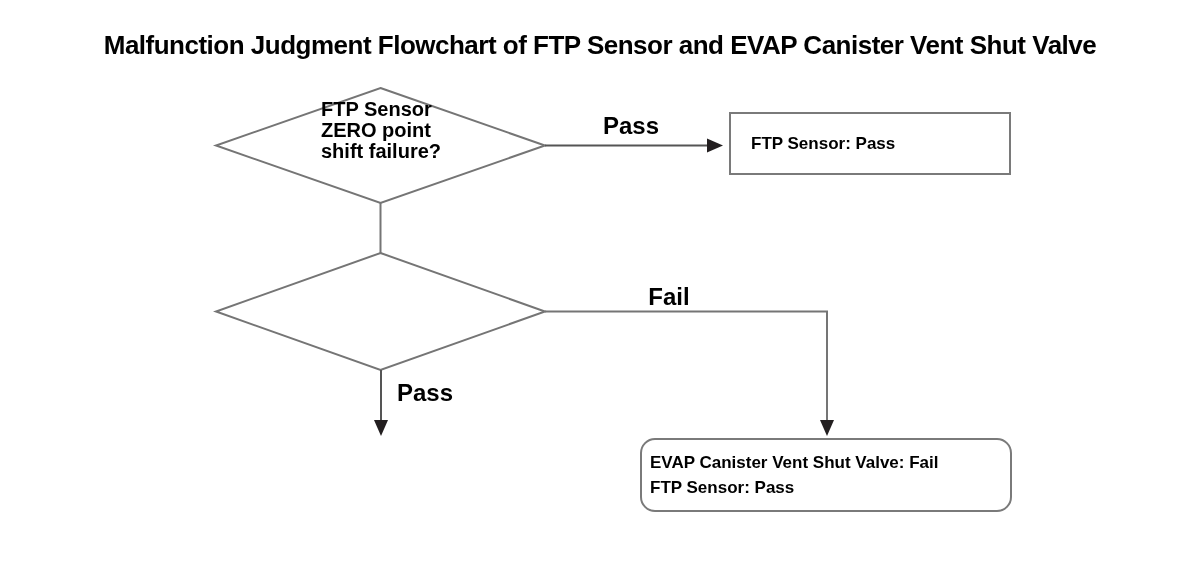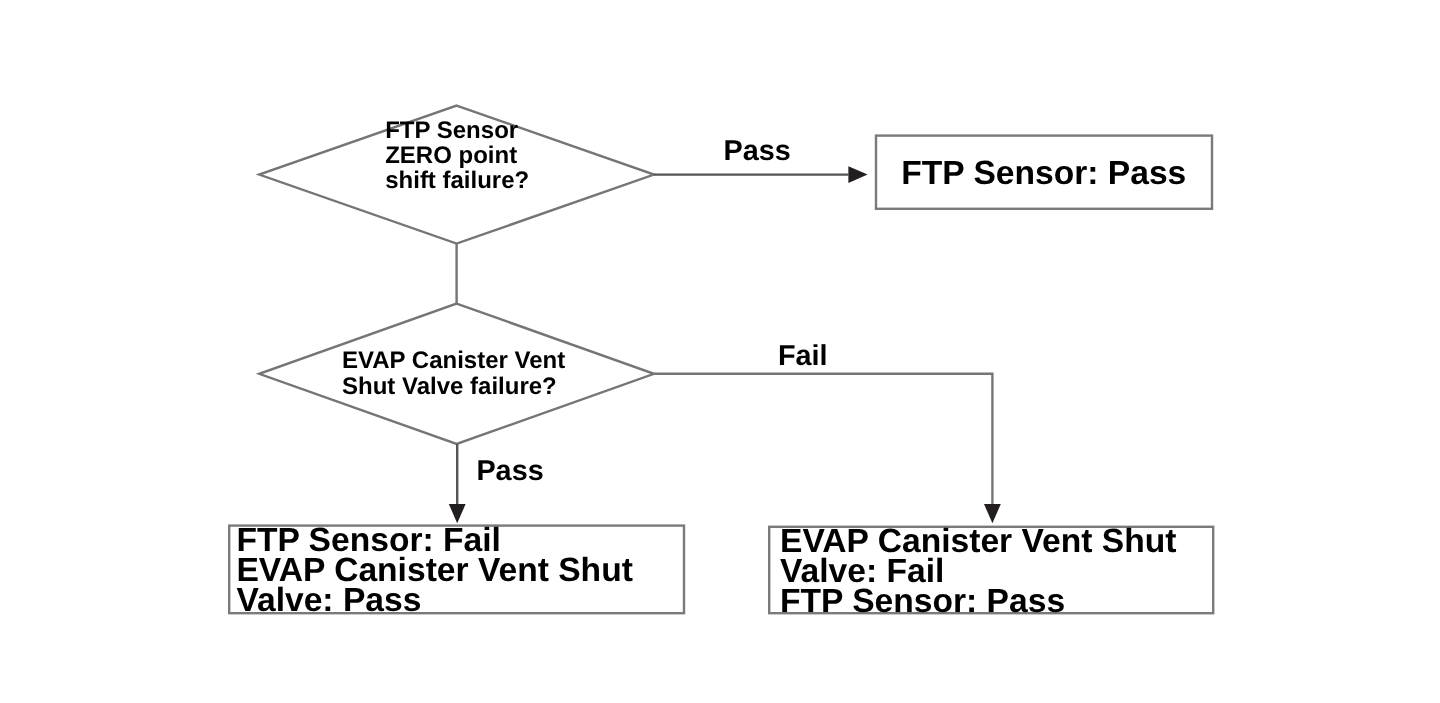--- a/index.html
+++ b/index.html
@@ -41,39 +41,40 @@
   .centered { text-align: center; }
   .box {
     position: absolute;
     box-sizing: border-box;
     border: 2px solid #7a7a7a;
     background: #ffffff;
     display: flex;
     align-items: center;
   }
   .box-text {
-    font-size: 28px;
+    font-size: 17px;
     line-height: 25px;
     white-space: pre-line;
   }
   .box-ftp-pass   { left: 729px; top: 112px; width: 282px; height: 63px; padding-left: 20px; }
   .box-ftp-fail   { left: 190px; top: 437px; width: 381px; height: 75px; padding-left: 5px; }
-  .box-evap-fail  { left: 640px; top: 438px; width: 372px; height: 74px; padding-left: 8px; }
+  .box-evap-fail  { left: 640px; top: 438px; width: 372px; height: 74px; padding-left: 8px; border-radius: 15px; }
   .label-decision-ftp  { left: 321px; top: 99px; }
   .label-decision-evap { left: 285px; top: 291px; }
   .label-pass-top      { left: 596px; top: 116px; width: 70px; }
   .label-possibility   { left: 398px; top: 211px; }
   .label-fail          { left: 634px; top: 287px; width: 70px; }
   .label-pass-bottom   { left: 397px; top: 383px; }
 </style>
 </head>
 <body>
 
 <div class="stage">
 
+  <div class="title">Malfunction Judgment Flowchart of FTP Sensor and EVAP Canister Vent Shut Valve</div>
 
   <svg class="flow" width="1200" height="586" viewBox="0 0 1200 586">
 
     <polygon points="380.5,88 545,145.5 380.5,203 216,145.5" fill="#ffffff" stroke="#757575" stroke-width="2"></polygon>
 
     <line x1="380.5" y1="203" x2="380.5" y2="253" stroke="#757575" stroke-width="2"></line>
 
     <polygon points="380.5,253 545,311.5 380.5,370 216,311.5" fill="#ffffff" stroke="#757575" stroke-width="2"></polygon>
 
     <line x1="545" y1="145.5" x2="707" y2="145.5" stroke="#555555" stroke-width="2"></line>
@@ -82,32 +83,26 @@
     <polyline points="545,311.5 827,311.5 827,421" fill="none" stroke="#757575" stroke-width="2"></polyline>
     <polygon points="820,420 834,420 827,436" fill="#231f20"></polygon>
 
     <line x1="381" y1="370" x2="381" y2="421" stroke="#555555" stroke-width="2"></line>
     <polygon points="374,420 388,420 381,436" fill="#231f20"></polygon>
   </svg>
 
   <div class="diamond-label label-decision-ftp">FTP Sensor
 ZERO point
 shift failure?</div>
-  <div class="diamond-label label-decision-evap">EVAP Canister Vent
-Shut Valve failure?</div>
 
   <div class="edge-label centered label-pass-top">Pass</div>
   <div class="edge-label centered label-fail">Fail</div>
   <div class="edge-label label-pass-bottom">Pass</div>
 
   <div class="box box-ftp-pass">
     <div class="box-text">FTP Sensor: Pass</div>
-  </div>
-  <div class="box box-ftp-fail">
-    <div class="box-text">FTP Sensor: Fail
-EVAP Canister Vent Shut Valve: Pass</div>
   </div>
   <div class="box box-evap-fail">
     <div class="box-text">EVAP Canister Vent Shut Valve: Fail
 FTP Sensor: Pass</div>
   </div>
 
 </div>
 
 </body></html>

